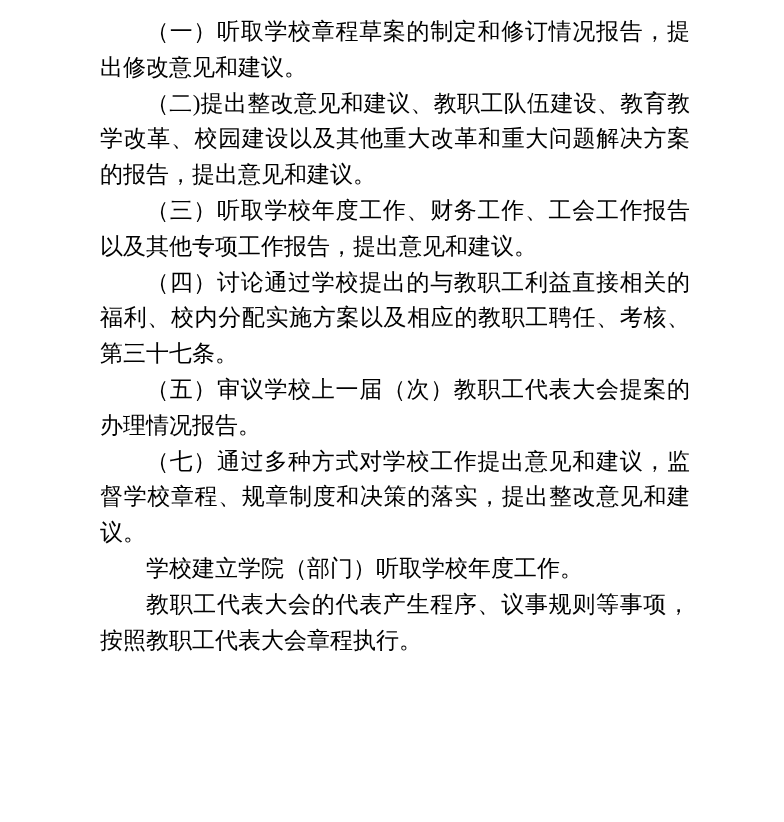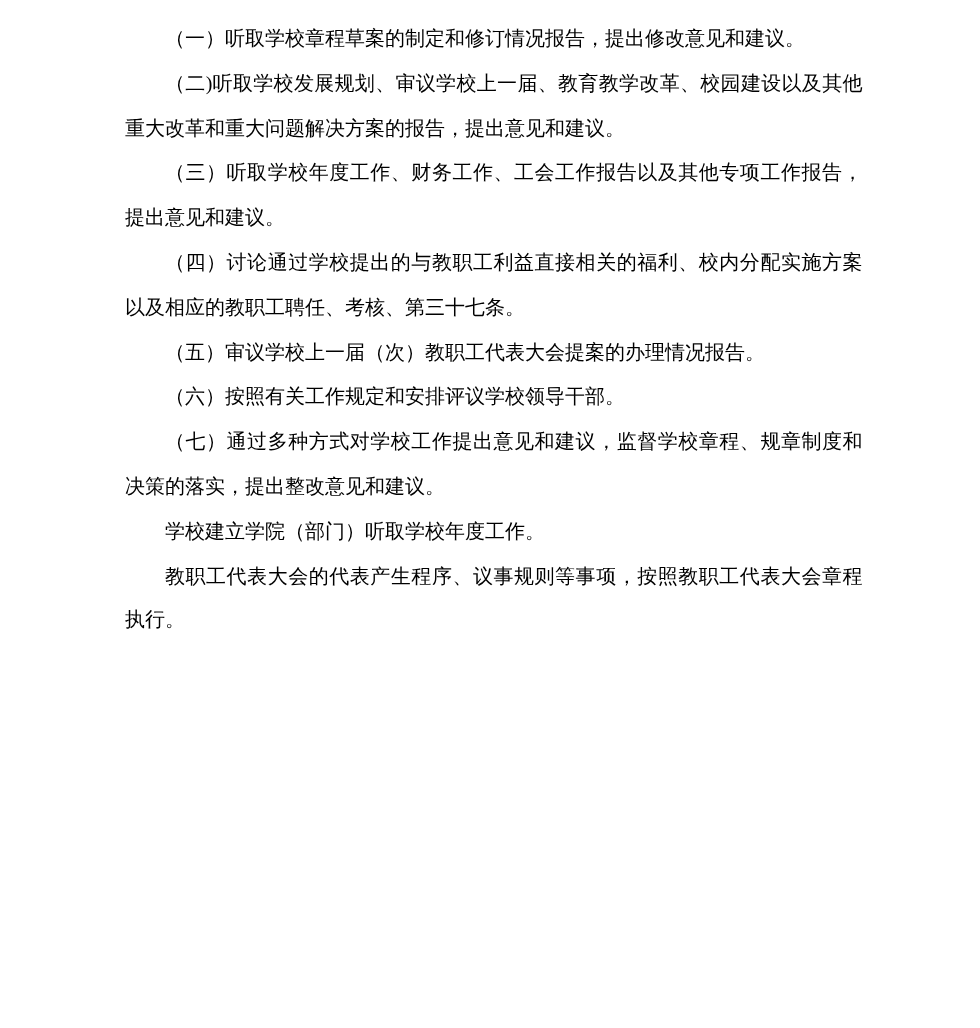--- a/index.html
+++ b/index.html
@@ -10,39 +10,38 @@
   body {
     width: 784px;
     height: 822px;
     overflow: hidden;
   }
   .page {
     box-sizing: content-box;
     width: 590px;
     padding: 14px 94px 0 100px;
     font-family: "Liberation Serif", serif;
-    font-size: 16px;
+    font-size: 23px;
     line-height: 35.8px;
     color: #000000;
     text-align: justify;
     text-justify: inter-ideograph;
   }
   .para {
     margin: 0;
     padding: 0;
     text-indent: 2em;
     word-wrap: break-word;
   }
 </style>
 </head>
 <body>
 
 <div class="page">
   <p class="para">（一）听取学校章程草案的制定和修订情况报告，提出修改意见和建议。</p>
-  <p class="para">（二)听取学校发展规划、审议学校上一届、教育教学改革、校园建设以及其他重大改革和重大问题解决方案的报告，提出意见和建议。</p>
+  <p class="para">（二)提出整改意见和建议、教职工队伍建设、教育教学改革、校园建设以及其他重大改革和重大问题解决方案的报告，提出意见和建议。</p>
   <p class="para">（三）听取学校年度工作、财务工作、工会工作报告以及其他专项工作报告，提出意见和建议。</p>
   <p class="para">（四）讨论通过学校提出的与教职工利益直接相关的福利、校内分配实施方案以及相应的教职工聘任、考核、第三十七条。</p>
   <p class="para">（五）审议学校上一届（次）教职工代表大会提案的办理情况报告。</p>
-  <p class="para">（六）按照有关工作规定和安排评议学校领导干部。</p>
   <p class="para">（七）通过多种方式对学校工作提出意见和建议，监督学校章程、规章制度和决策的落实，提出整改意见和建议。</p>
   <p class="para">学校建立学院（部门）听取学校年度工作。</p>
   <p class="para">教职工代表大会的代表产生程序、议事规则等事项，按照教职工代表大会章程执行。</p>
 </div>
 
 </body></html>

